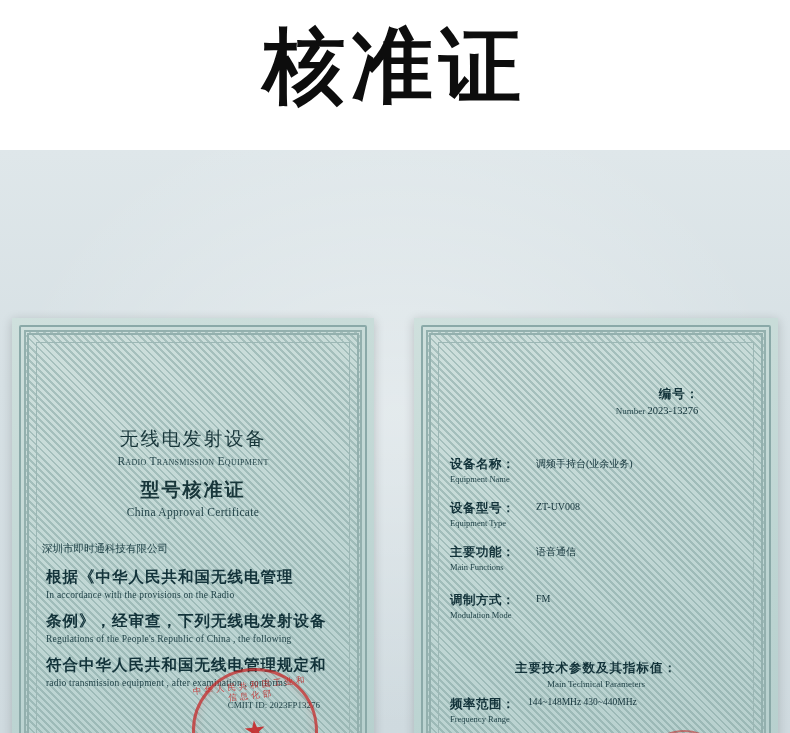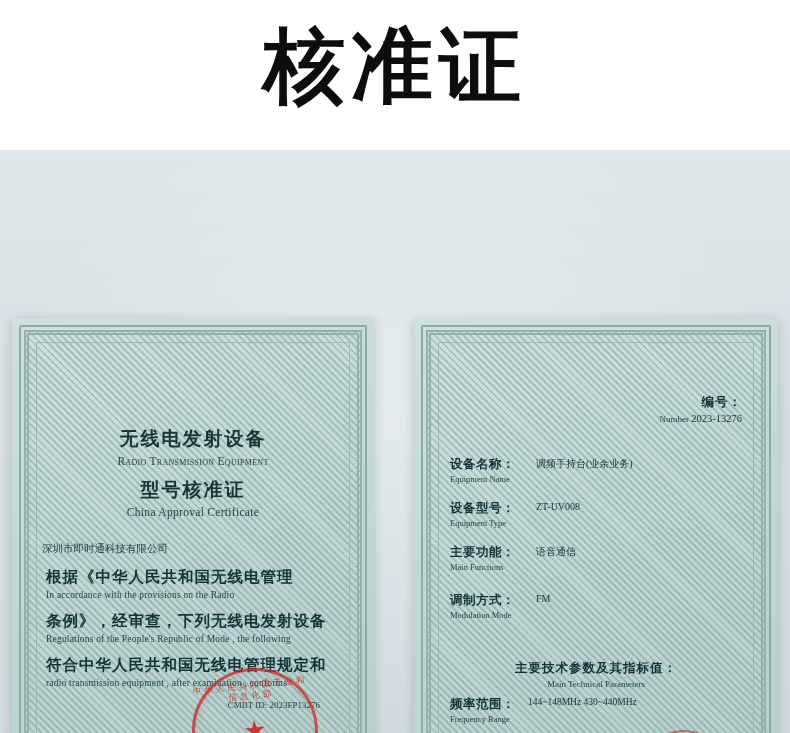--- a/index.html
+++ b/index.html
@@ -65,21 +65,21 @@
     background:
       repeating-linear-gradient(45deg, rgba(120,155,152,.45) 0 2px, rgba(255,255,255,0) 2px 5px) border-box;
     pointer-events:none;
   }
   .cert-body{
     position:absolute;inset:30px;
   }
 
   
   .l-title-block{ text-align:center; margin-top:78px; }
-  .l-cn1{ font-size:19px; font-weight:bold; color:#18363a; letter-spacing:2px;margin-top:46px;}
+  .l-cn1{ font-size:19px; font-weight:normal; color:#18363a; letter-spacing:2px;margin-top:46px;}
   .l-en1{ font-size:11.5px; color:#24454a; margin-top:3px; font-variant:small-caps; letter-spacing:.3px;}
   .l-cn2{ font-size:19px; font-weight:bold; color:#18363a; letter-spacing:2px; margin-top:10px;font-family:Liberation Mono, monospace;}
   .l-en2{ font-size:11.5px; color:#24454a; margin-top:3px; letter-spacing:.3px;}
 
   .l-company{
     font-size:10.5px;color:#23454a;margin-top:24px;margin-left:0;
   }
   .l-para{ margin-top:11px; margin-left:4px; }
   .l-para .cn{ font-size:15.5px;color:#13333a;letter-spacing:1px;font-weight:bold;}
   .l-para .en{ font-size:9.5px;color:#23454a;margin-top:2px;letter-spacing:.2px;}
@@ -109,21 +109,21 @@
     position:absolute;top:9px;width:100%;text-align:center;
     font-size:8.5px;letter-spacing:3px;
   }
   .seal-small{
     width:84px;height:84px;font-size:7px;border-width:2px;
   }
   .seal-right{ left:196px; top:382px; opacity:.75;}
 
   
   .r-number{
-    position:absolute; right:6px; top:46px; text-align:right; width:170px;
+    position:absolute; right:6px; top:38px; text-align:center; width:170px;
   }
   .r-number .cn{ font-size:12.5px;color:#13333a;font-weight:bold;letter-spacing:1px;margin-left:44px;}
   .r-number .en{ font-size:9px;color:#23454a;margin-top:2px;}
   .r-number .val{ font-size:10.5px;color:#13333a;}
 
   .field{ position:absolute; left:6px; }
   .field .cn{ font-size:12.5px;color:#13333a;font-weight:bold;letter-spacing:.5px;}
   .field .en{ font-size:8.5px;color:#23454a;margin-top:1px;}
   .field .val{
     position:absolute; left:86px; top:1px; font-size:10px;color:#13333a;white-space:nowrap;
@@ -164,21 +164,21 @@
       </div>
 
       <div class="l-company">深圳市即时通科技有限公司</div>
 
       <div class="l-para">
         <div class="cn">根据《中华人民共和国无线电管理</div>
         <div class="en">In accordance with the provisions on the Radio</div>
       </div>
       <div class="l-para">
         <div class="cn">条例》，经审查，下列无线电发射设备</div>
-        <div class="en">Regulations of the People's Republic of Mode , the following</div>
+        <div class="en">Regulations of the People's Republic of China , the following</div>
       </div>
       <div class="l-para">
         <div class="cn">符合中华人民共和国无线电管理规定和</div>
         <div class="en">radio transmission equipment , after examination , conforms</div>
       </div>
 
       <div class="l-cmiit">
         <span>CMIIT ID:</span>
         <span>2023FP13276</span>
       </div>

